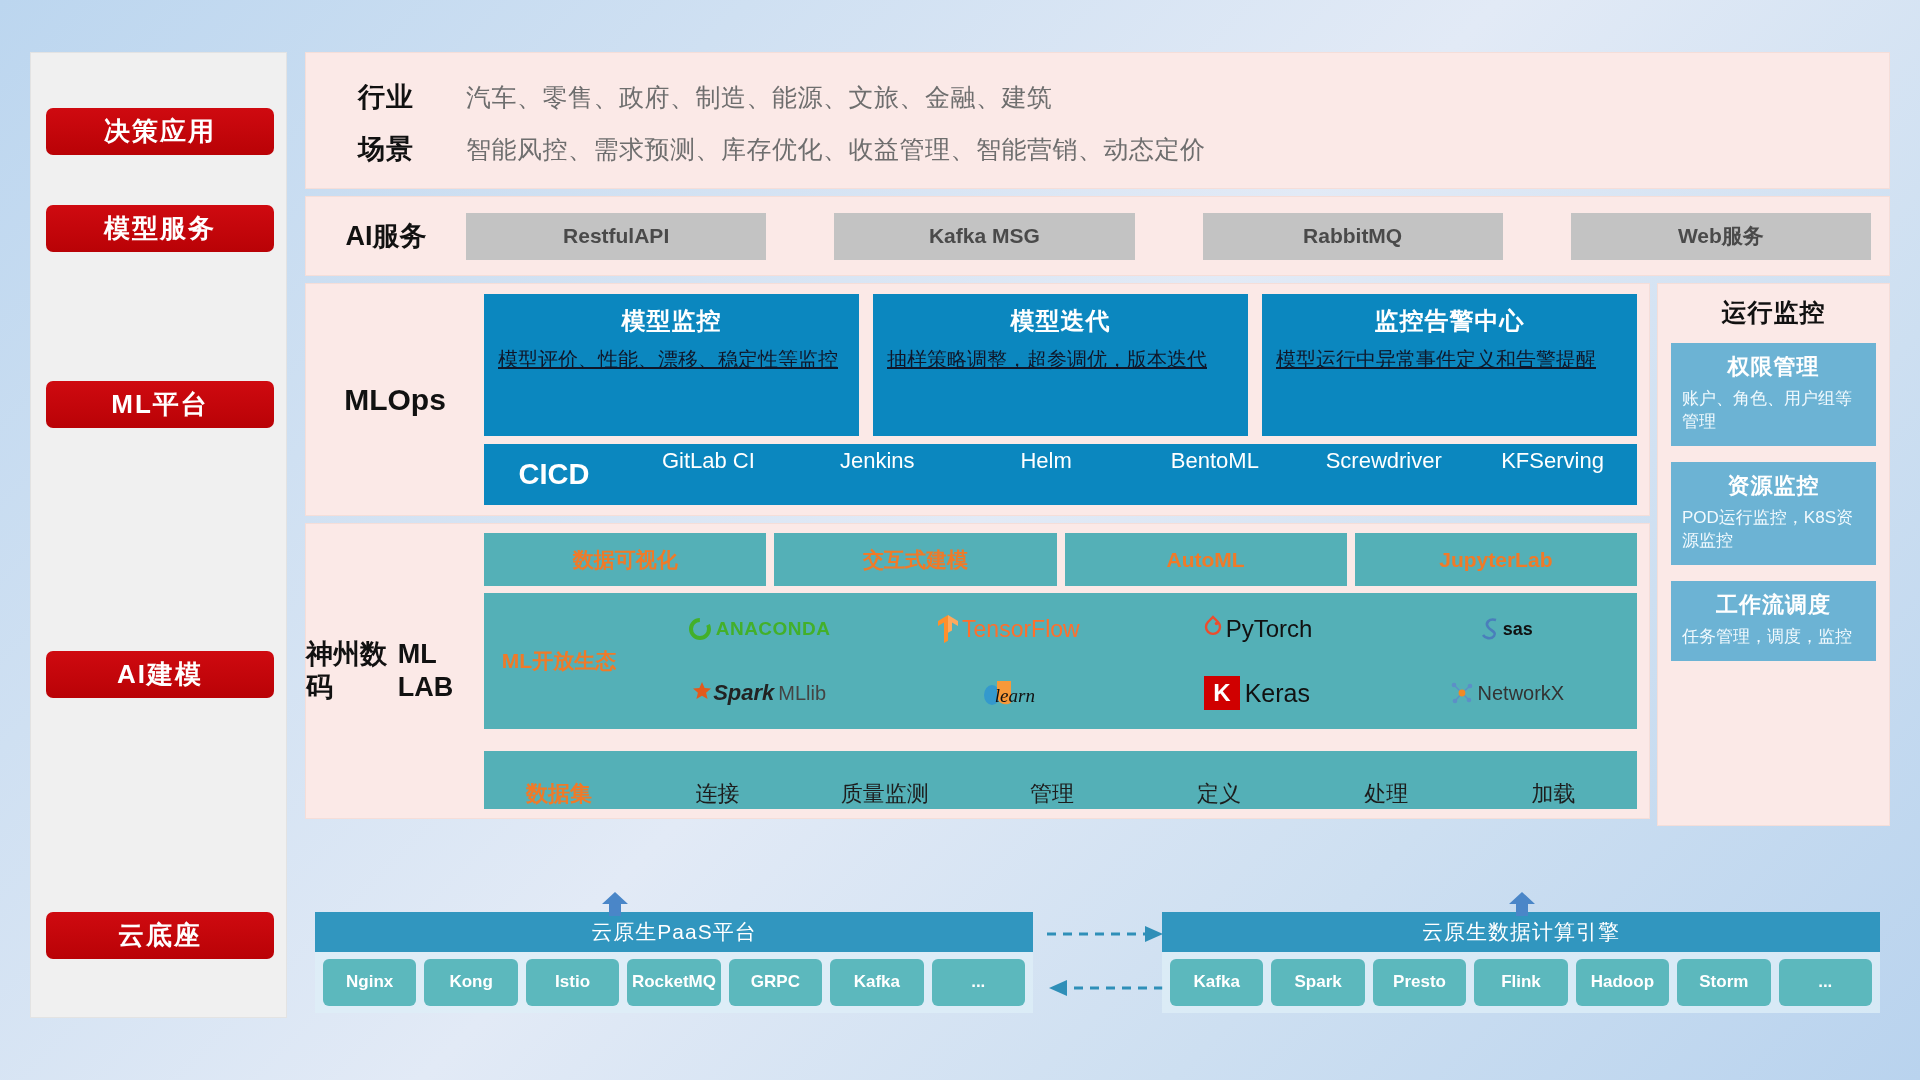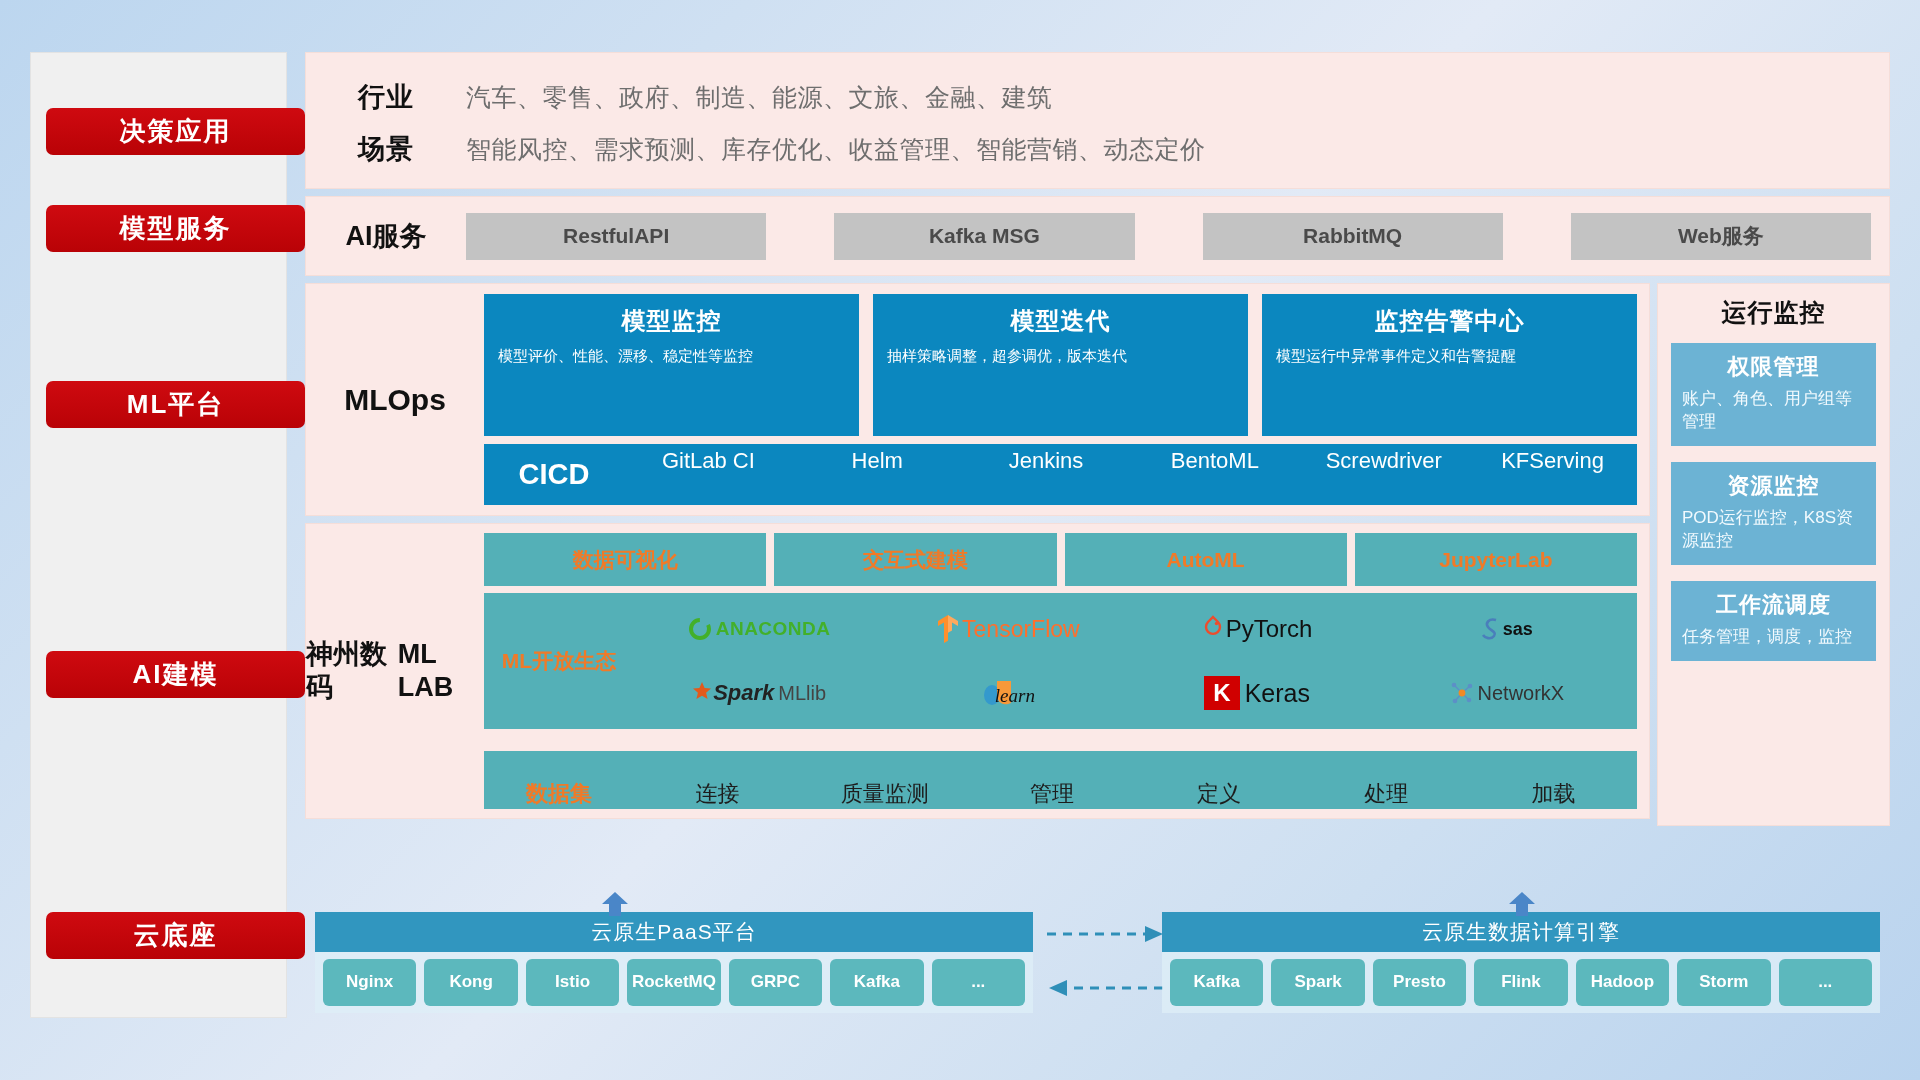--- a/index.html
+++ b/index.html
@@ -9,21 +9,21 @@
     background:linear-gradient(135deg,#bcd6ef 0%,#cfe0f2 25%,#e2eaf6 50%,#cddff1 75%,#b9d3ee 100%);
     overflow:hidden; position:relative;
   }
 
   
   #left-rail {
     position:absolute; left:30px; top:52px; width:257px; height:966px;
     background:#f0f0f0; border:1px solid #e3e3e3;
   }
   .rail-btn {
-    position:absolute; left:15px; width:259px; height:47px;
+    position:absolute; left:15px; width:228px; height:47px;
     background:linear-gradient(180deg,#cf0a10 0%,#b90206 100%);
     border-radius:7px; color:#fff; font-size:26px; font-weight:bold;
     display:flex; align-items:center; justify-content:center;
     letter-spacing:2px;
   }
 
   
   #main-col { position:absolute; left:305px; top:52px; width:1585px; }
 
   .band {
@@ -61,21 +61,21 @@
   .sec-label {
     width:178px; flex:none; display:flex; align-items:center; justify-content:center;
     font-size:30px; font-weight:bold; color:#111;
   }
   .mlops-right { flex:1; display:flex; flex-direction:column; padding-right:12px; }
   .mlops-cards { display:flex; gap:14px; height:148px; }
   .mlops-card {
     flex:1; background:#0b87bf; padding:11px 14px; color:#fff;
   }
   .mlops-card h4 { font-size:24px; text-align:center; font-weight:bold; margin-bottom:9px; letter-spacing:1px; }
-  .mlops-card p  { font-size:15px; line-height:1.38; color:#ffffff; }
+  .mlops-card p  { font-size:20px; line-height:1.38; color:#0f172a;text-decoration:underline; }
   .cicd-bar {
     margin-top:8px; height:64px; background:#0b87bf; display:flex;
     align-items:center; color:#fff; overflow:hidden;
   }
   .cicd-title { width:140px; flex:none; text-align:center; font-size:29px; font-weight:bold; }
   .cicd-item { flex:1; font-size:22px; text-align:center; line-height:1.0; padding:0 4px;
                overflow:hidden; height:60px; display:block; padding-top:6px; }
 
   
   #band-lab { height:296px; display:flex; align-items:stretch; padding:9px 0; }
@@ -185,22 +185,22 @@
               <p>抽样策略调整，超参调优，版本迭代</p>
             </div>
             <div class="mlops-card">
               <h4>监控告警中心</h4>
               <p>模型运行中异常事件定义和告警提醒</p>
             </div>
           </div>
           <div class="cicd-bar">
             <div class="cicd-title">CICD</div>
             <div class="cicd-item">GitLab CI</div>
+            <div class="cicd-item">Jenkins</div>
             <div class="cicd-item">Helm</div>
-            <div class="cicd-item">Jenkins</div>
             <div class="cicd-item">BentoML</div>
             <div class="cicd-item">Screwdriver</div>
             <div class="cicd-item">KFServing</div>
           </div>
         </div>
       </div>
 
       <div class="band" id="band-lab">
         <div class="lab-label">
           <span>神州数码</span>

